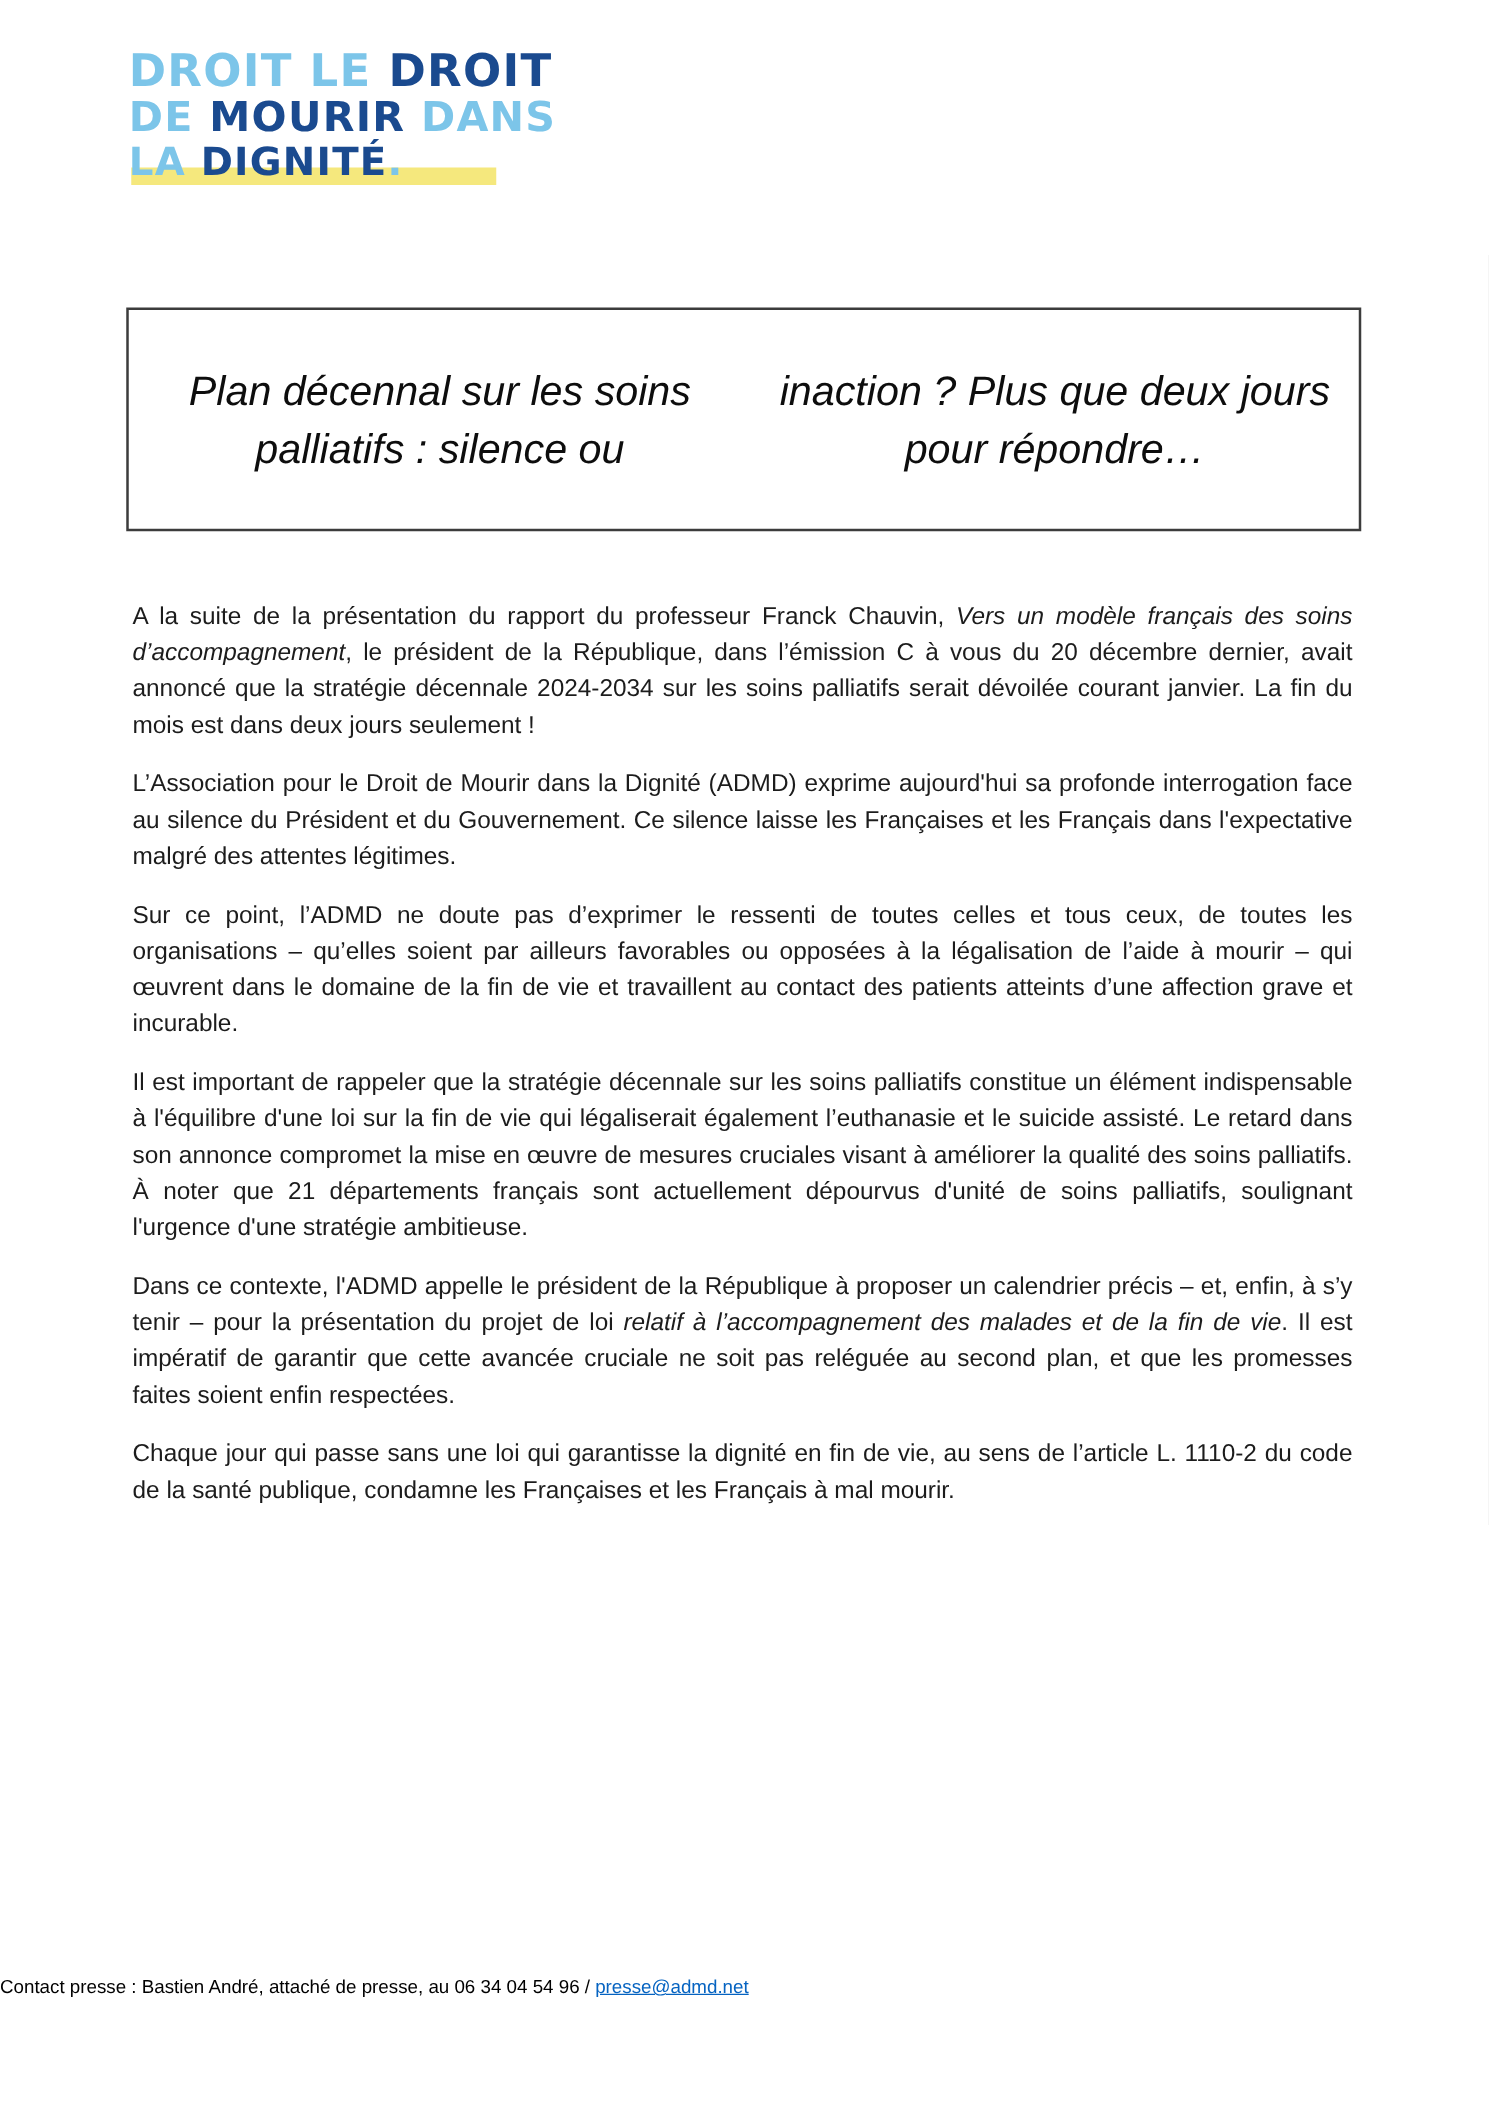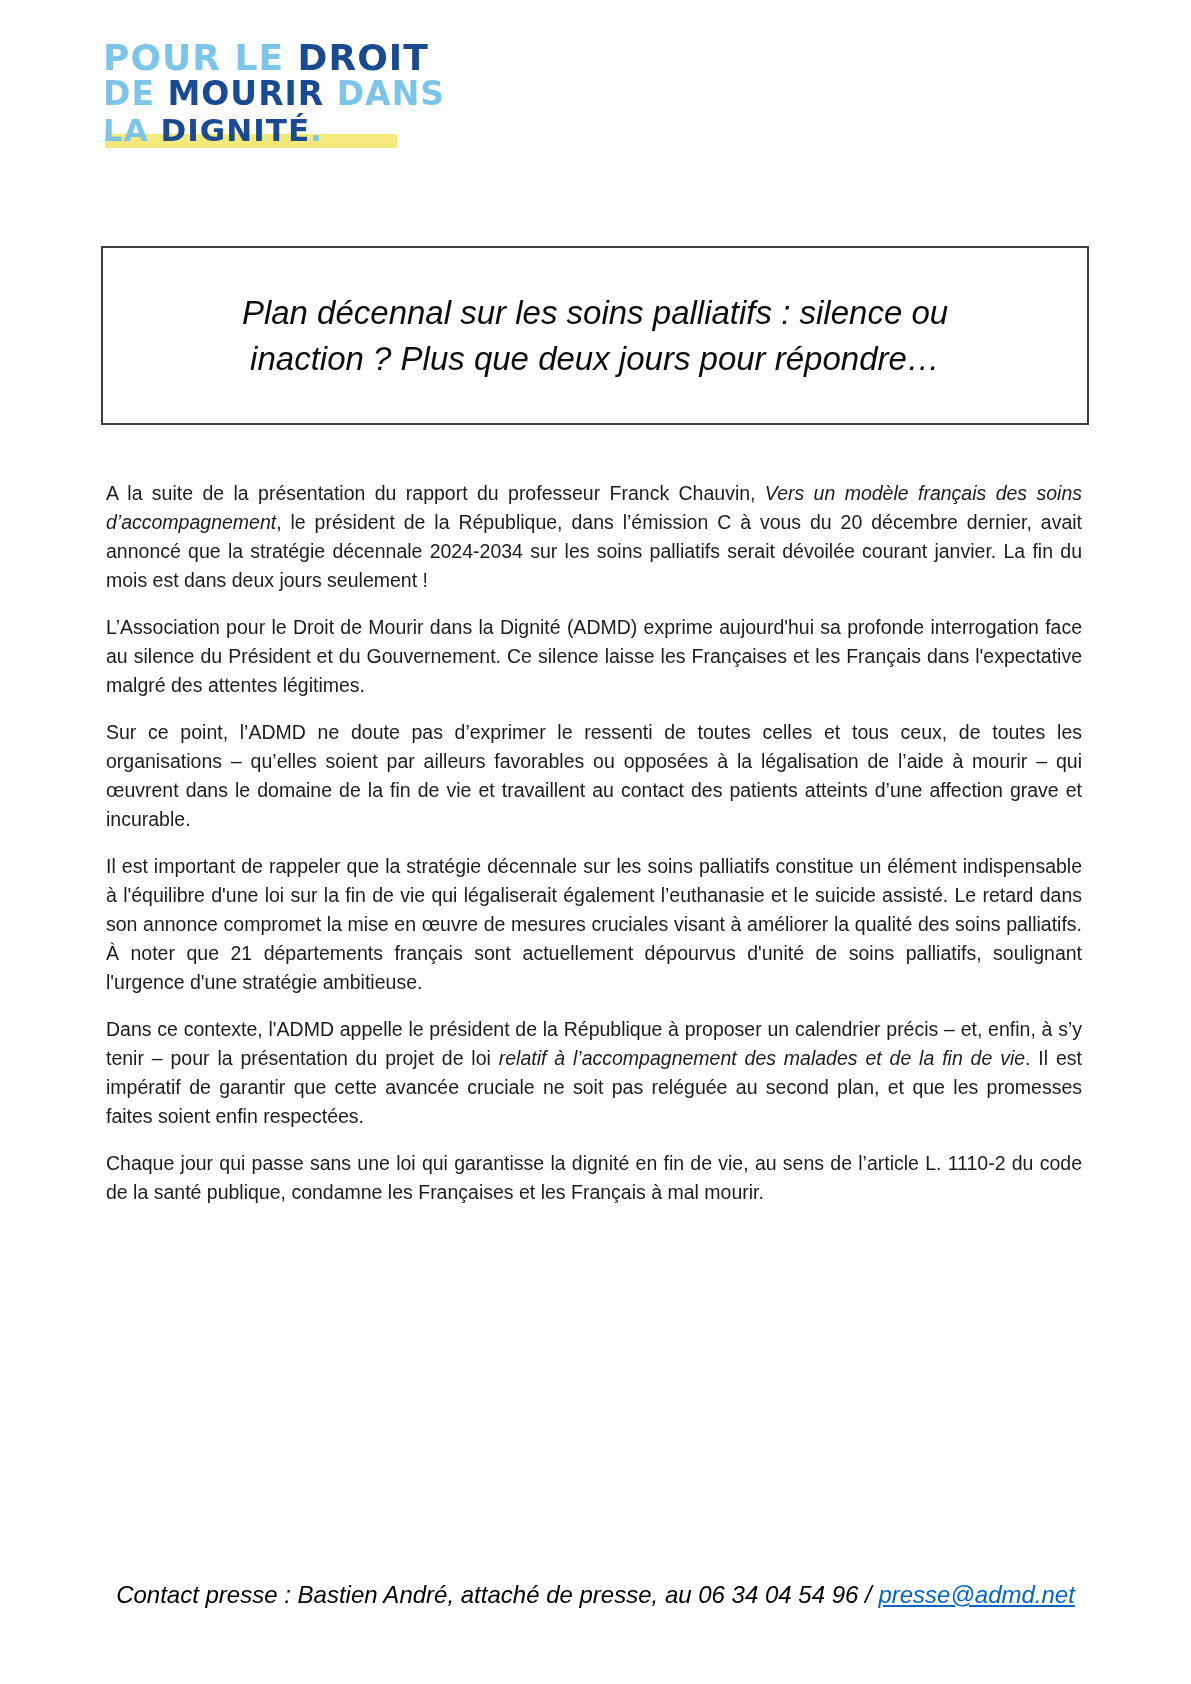--- a/index.html
+++ b/index.html
@@ -35,21 +35,21 @@
   .communique{
     position:absolute;top:184px;right:110px;
     font-weight:bold;font-style:italic;
     font-size:24px;color:#000;
   }
   
   .title-box{
     position:absolute;left:101px;top:246px;
     width:984px;height:175px;
     border:2px solid #3c3c3c;
-    display:flex;flex-direction:column;
+    display:flex;
     justify-content:center;align-items:center;
     text-align:center;
   }
   .title-box .title-line{
     font-style:italic;
     font-size:33px;line-height:46px;
     color:#0d0d0d;
   }
   
   .body-text{
@@ -57,34 +57,33 @@
     width:976px;
     font-size:19.5px;line-height:29px;
     color:#1c1c1c;
     text-align:justify;
   }
   .body-text p{margin:0 0 18px 0;}
   .body-text em{font-style:italic;}
   
   .footer{
     position:absolute;left:0;top:1581px;width:100%;
-    text-align:center;
-    font-style:italic;
-    font-size:24px;color:#000;
+    text-align:left;
+    font-size:15px;color:#000;
   }
   .footer a{text-decoration:underline;cursor:pointer;}
 </style>
 </head>
 <body>
 
 <div class="page">
 
   <div class="logo">
 
-      <div class="logo-line"><span class="seg" style="color: rgb(124, 197, 233);">POUR LE </span><span class="seg" style="color: rgb(26, 74, 143);">DROIT</span></div>
+      <div class="logo-line"><span class="seg" style="color: rgb(124, 197, 233);">DROIT LE </span><span class="seg" style="color: rgb(26, 74, 143);">DROIT</span></div>
       <div class="logo-line"><span class="seg" style="color: rgb(124, 197, 233);">DE </span><span class="seg" style="color: rgb(26, 74, 143);">MOURIR </span><span class="seg" style="color: rgb(124, 197, 233);">DANS</span></div>
       <div class="logo-line"><div class="highlight" style="background: rgb(245, 232, 125);"></div><span class="seg" style="color: rgb(124, 197, 233);">LA </span><span class="seg" style="color: rgb(26, 74, 143);">DIGNITÉ</span><span class="seg" style="color: rgb(124, 197, 233);">.</span></div>
     </div>
 
 
   <div class="title-box">
     <div class="title-line">Plan décennal sur les soins palliatifs : silence ou</div>
     <div class="title-line">inaction ? Plus que deux jours pour répondre…</div>
   </div>
 

